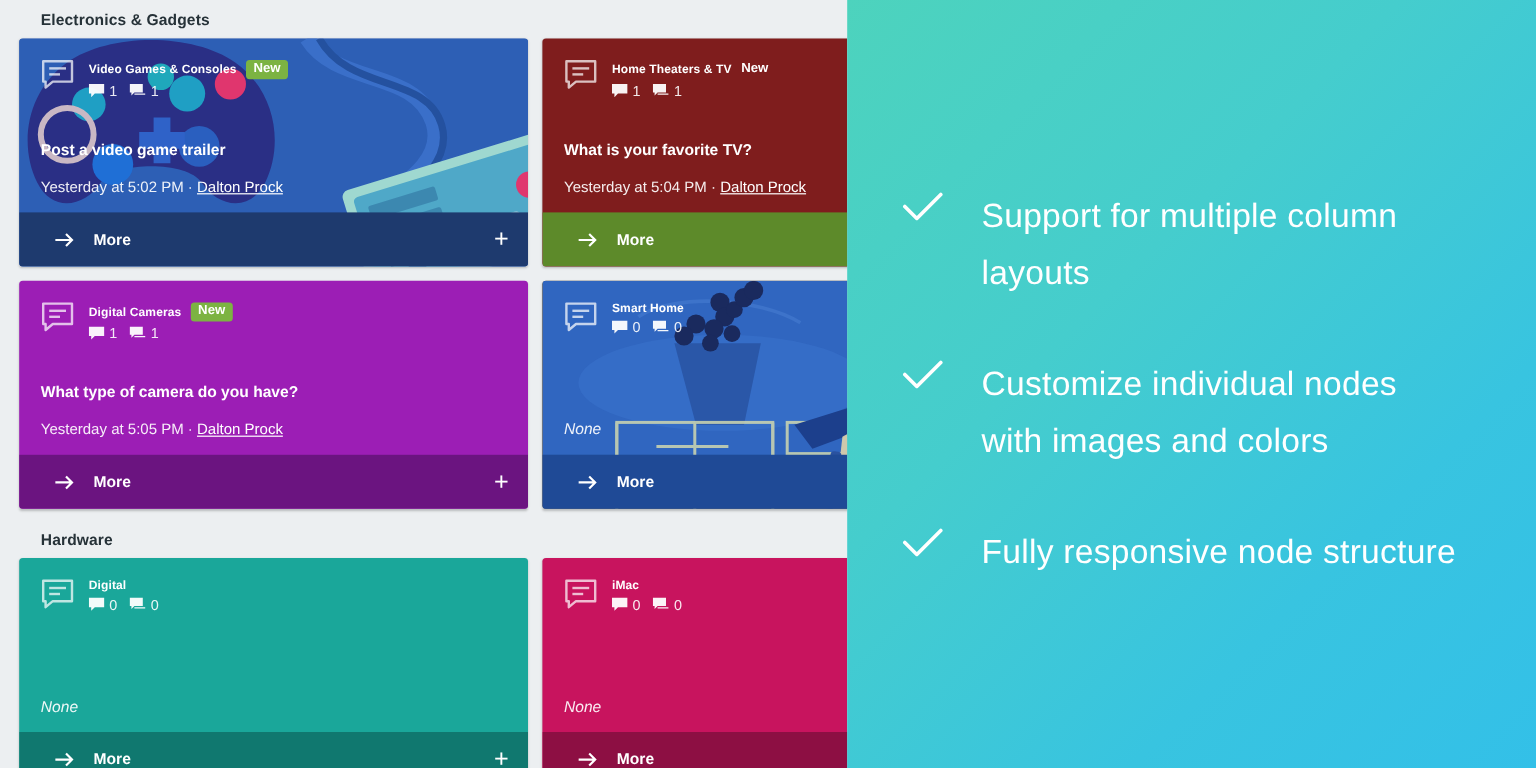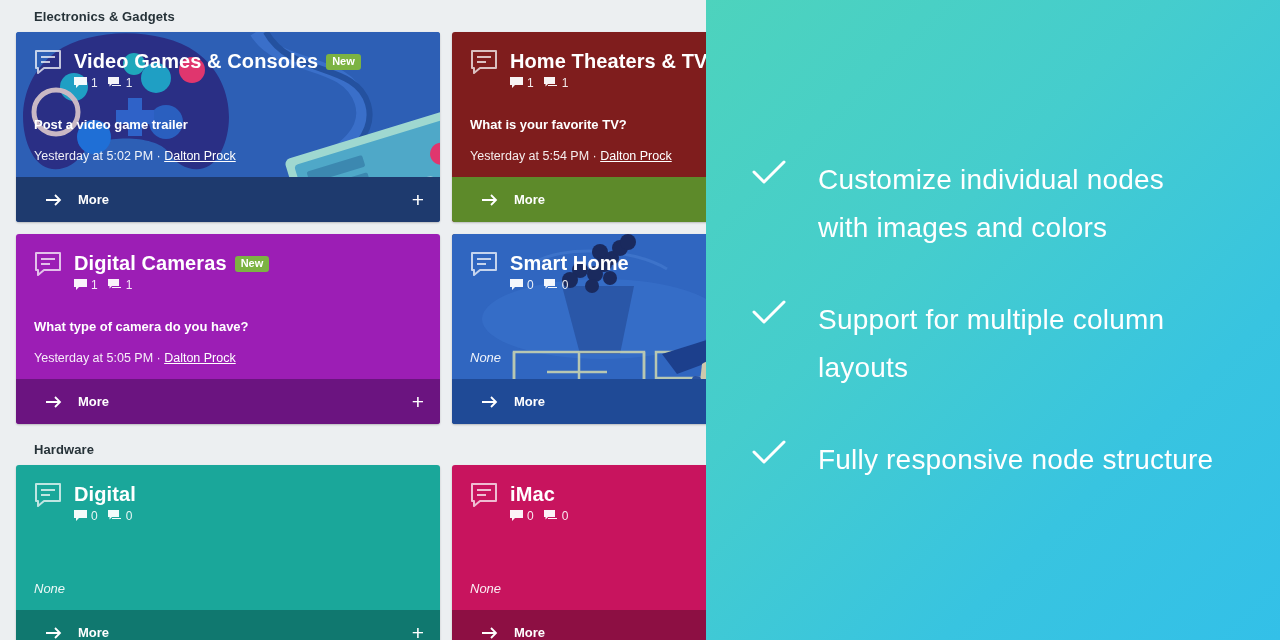--- a/index.html
+++ b/index.html
@@ -43,21 +43,21 @@
   .card-art svg { position:absolute; inset:0; width:100%; height:100%; display:block; }
   .card-body {
     position: absolute; left: 0; right: 0; top: 0; bottom: 45px;
     padding: 16px 18px 0 18px;
   }
   .card-head { display: flex; align-items: flex-start; gap: 12px; }
   .bubble-icon { flex: 0 0 auto; margin-top: 1px; opacity: .72; }
   .head-text { padding-top: 2px; }
   .title-row { display: flex; align-items: center; gap: 8px; }
   .card-title {
-    font-size: 20px; font-weight: bold; color: #fff;
+    font-size: 10px; font-weight: bold; color: #fff;
     letter-spacing: .1px; white-space: nowrap;
   }
   .badge {
     display: inline-block;
     font-size: 11px; font-weight: bold; color: #fff;
     background: #7cb342; border-radius: 3px;
     padding: 1px 6px 2px 6px; line-height: 13px;
   }
   .badge.plain { background: transparent; padding: 1px 0 2px 0; }
   .counts {
@@ -217,21 +217,21 @@
                       <path d="M4 9h9v-1H4z" fill="#fff" opacity=".95"></path>
                     </svg>
                   <span>1</span>
                 </span>
               </div>
             </div>
           </div>
           <div class="card-foot-text">
             <div class="post-title">What is your favorite TV?</div>
             <div class="post-meta">
-              <span>Yesterday at 5:54 PM</span><span> · </span><a href="#">Dalton Prock</a>
+              <span>Yesterday at 5:04 PM</span><span> · </span><a href="#">Dalton Prock</a>
             </div>
           </div>
         </div>
         <div class="card-footer" style="background:#5d8a2a">
           <span class="more">
             <svg width="18" height="14" viewBox="0 0 18 14">
                 <path d="M0 7h14M9 2l5 5-5 5" stroke="#fff" stroke-width="1.8" fill="none"></path>
               </svg>
             <span>More</span>
           </span>
@@ -469,29 +469,29 @@
     </div>
   </div>
 
   <div class="panel">
     <div class="feature">
       <span class="check">
         <svg width="34" height="26" viewBox="0 0 34 26">
             <path d="M2 12 L12 22 L32 2" stroke="#fff" stroke-width="3" fill="none" stroke-linecap="round" stroke-linejoin="round"></path>
           </svg>
       </span>
-      <span class="feature-text">Customize individual nodes with images and colors</span>
+      <span class="feature-text">Support for multiple column layouts</span>
     </div>
     <div class="feature">
       <span class="check">
         <svg width="34" height="26" viewBox="0 0 34 26">
             <path d="M2 12 L12 22 L32 2" stroke="#fff" stroke-width="3" fill="none" stroke-linecap="round" stroke-linejoin="round"></path>
           </svg>
       </span>
-      <span class="feature-text">Support for multiple column layouts</span>
+      <span class="feature-text">Customize individual nodes with images and colors</span>
     </div>
     <div class="feature">
       <span class="check">
         <svg width="34" height="26" viewBox="0 0 34 26">
             <path d="M2 12 L12 22 L32 2" stroke="#fff" stroke-width="3" fill="none" stroke-linecap="round" stroke-linejoin="round"></path>
           </svg>
       </span>
       <span class="feature-text">Fully responsive node structure</span>
     </div>
   </div>

